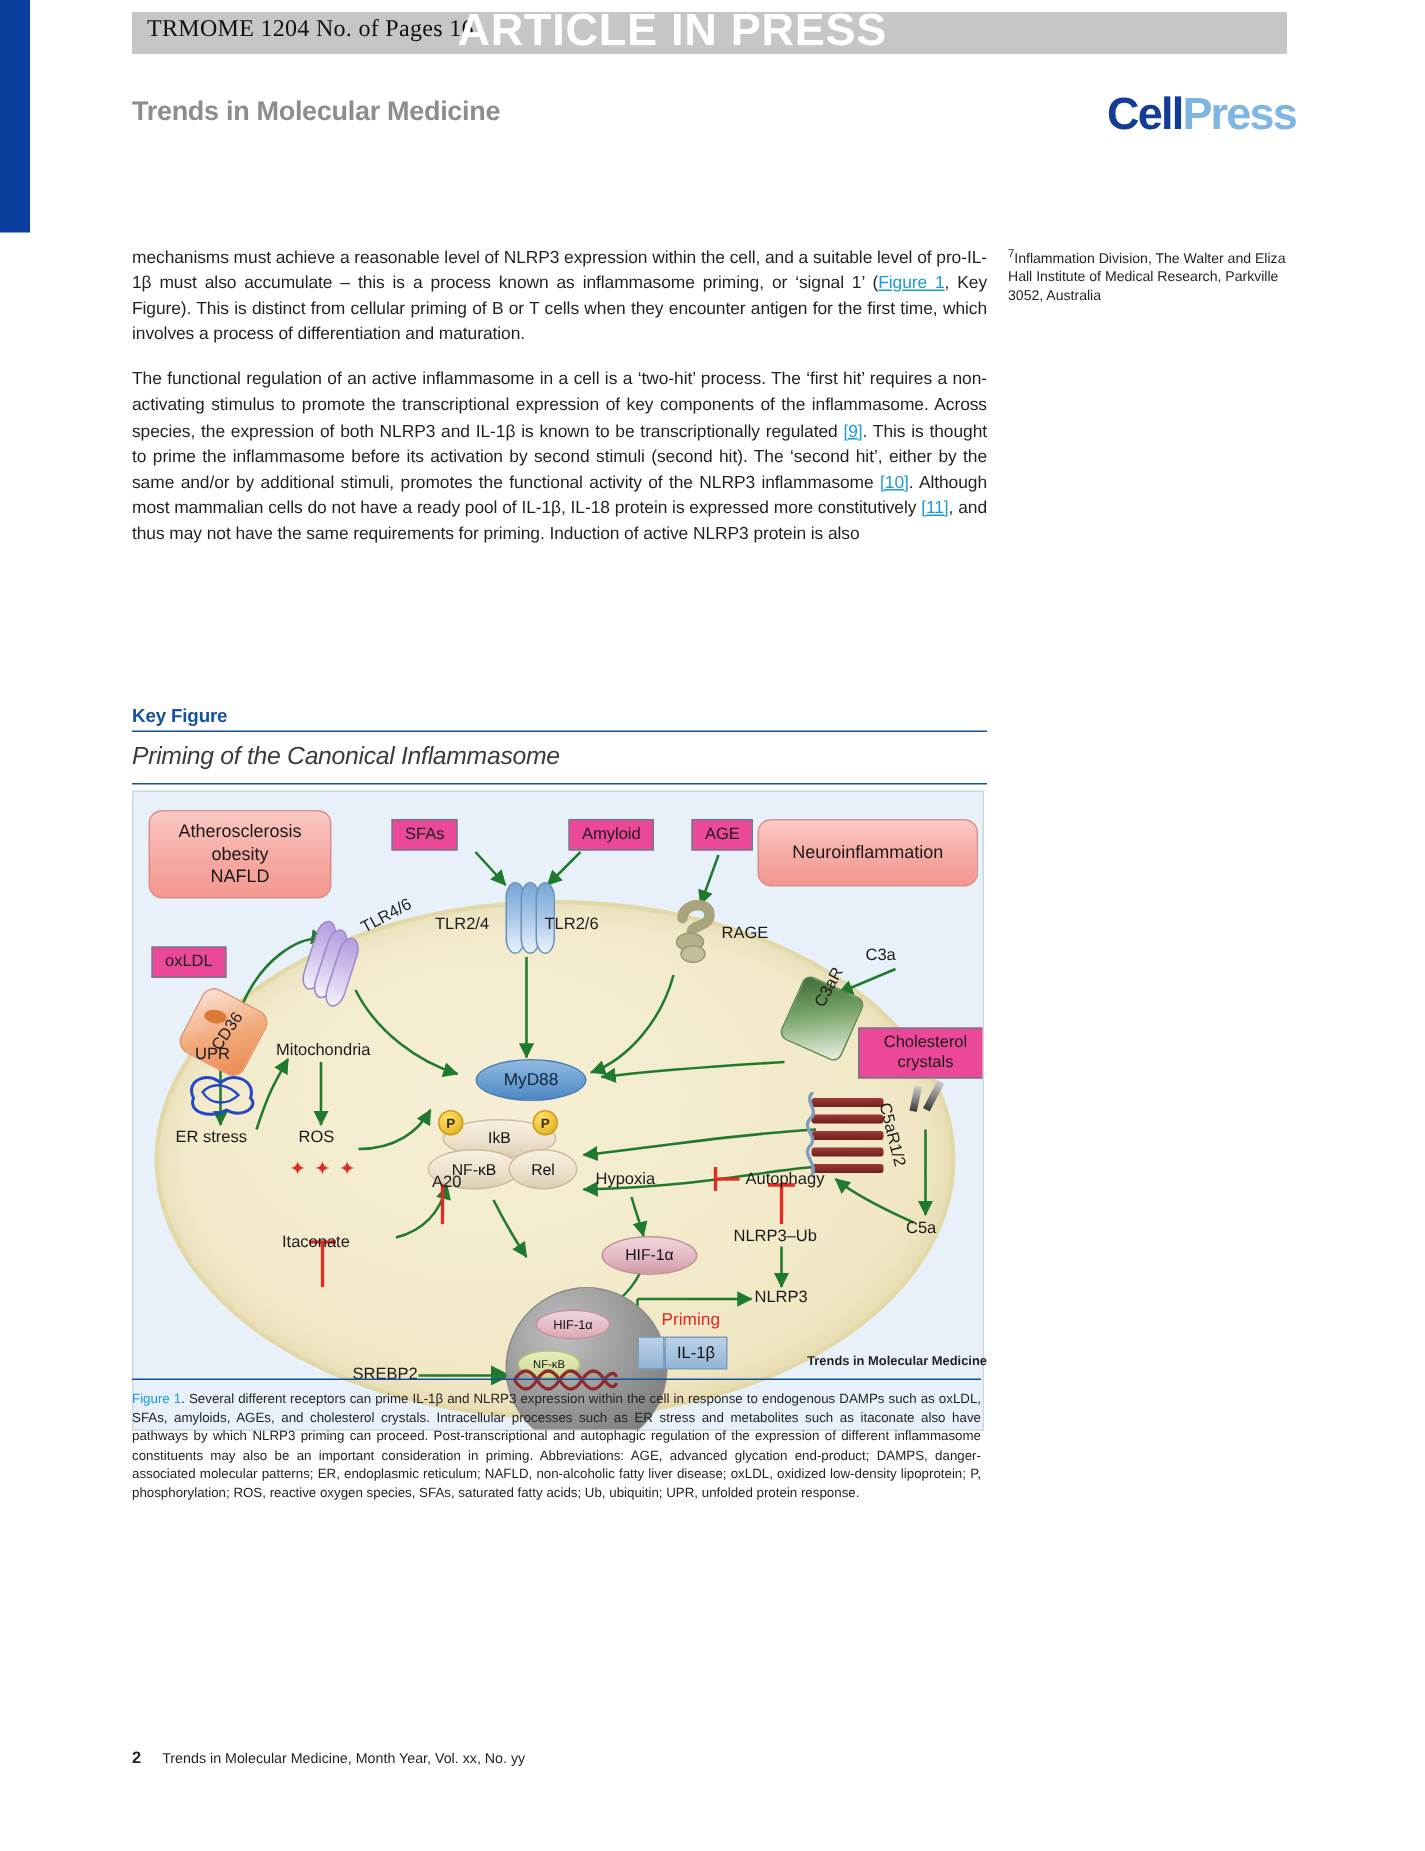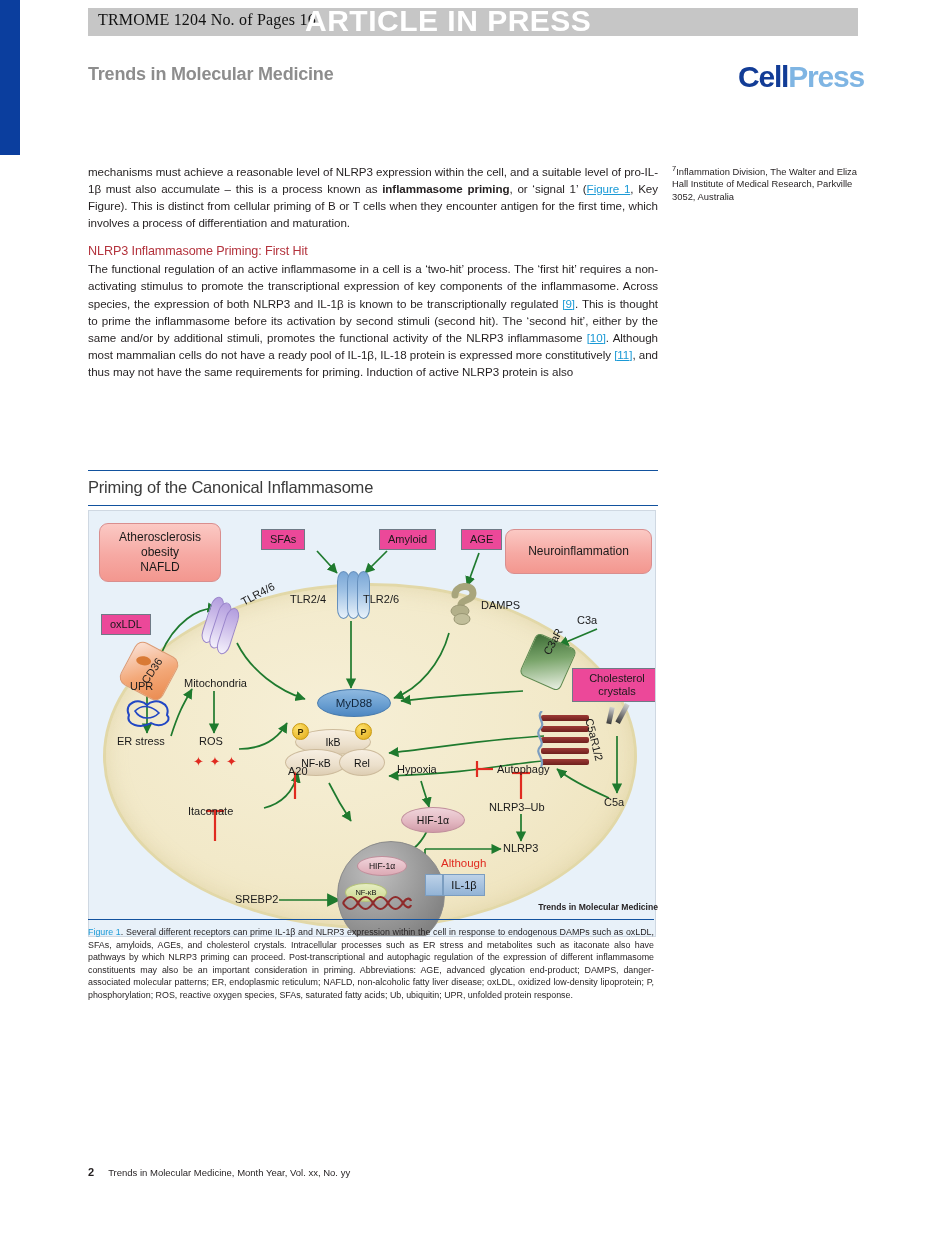--- a/index.html
+++ b/index.html
@@ -46,41 +46,41 @@
   #side-col{
     position:absolute;left:672px;top:163px;width:190px;
   }
   .body-p{
     font-size:11.6px;line-height:17.1px;color:#231f20;
     text-align:justify;margin:0 0 13px 0;
     letter-spacing:-.05px;
   }
   .ref{color:#1b9ad6;}
   .figlink{color:#1b9ad6;}
-  b.inl{font-weight:bold;}
+  b.inl{font-weight:normal;}
   h3.sec{
     font-size:12.6px;color:#b3323c;font-weight:normal;
     margin:2px 0 2px 0;letter-spacing:-.1px;
   }
   .side-p{
     font-size:9.4px;line-height:12.3px;color:#231f20;margin:0 0 10px 0;
   }
   .side-p sup{font-size:7.5px;}
   .mail{color:#1b9ad6;}
   
   #keyfig{
     position:absolute;left:88px;top:470px;width:570px;
   }
   #kf-label{
     font-size:12.5px;font-weight:bold;color:#12529e;letter-spacing:-.1px;
     padding-bottom:3px;
   }
   .kf-rule{border-top:1.4px solid #12529e;}
   #kf-title{
-    font-size:16.5px;color:#3b3b3b;padding:7px 0 8px 0;letter-spacing:-.2px;
+    font-size:16.5px;color:#3b3b3b;padding:7px 0 8px 0;letter-spacing:-.2px;font-style:italic;
   }
   
   #figure{
     position:relative;width:566px;height:425px;margin-top:4px;
     background:#e8f1f9;border:1px solid #cfd8e2;overflow:hidden;
   }
   
   #cell{
     position:absolute;left:14px;top:72px;width:528px;height:340px;
     border-radius:50%;
@@ -216,31 +216,31 @@
 
 <div id="journal-running">Trends in Molecular Medicine</div>
 
 <div id="cellpress">
   <span class="c1">Cell</span><span class="c2">Press</span>
 </div>
 
 <div id="main-col">
   <p class="body-p"><span>mechanisms must achieve a reasonable level of NLRP3 expression within the cell, and a suitable level of pro-IL-1β must also accumulate – this is a process known as </span><b class="inl">inflammasome priming</b><span>, or ‘signal 1’ (</span><a class="figlink" href="#">Figure 1</a><span>, Key Figure). This is distinct from cellular priming of B or T cells when they encounter antigen for the first time, which involves a process of differentiation and maturation.</span></p>
 
-  <h3 class="sec">NLRP3 Inflammasome Priming: First Hit</h3>
 
   <p class="body-p"><span>The functional regulation of an active inflammasome in a cell is a ‘two-hit’ process. The ‘first hit’ requires a non-activating stimulus to promote the transcriptional expression of key components of the inflammasome. Across species, the expression of both NLRP3 and IL-1β is known to be transcriptionally regulated </span><a class="ref" href="#">[9]</a><span>. This is thought to prime the inflammasome before its activation by second stimuli (second hit). The ‘second hit’, either by the same and/or by additional stimuli, promotes the functional activity of the NLRP3 inflammasome </span><a class="ref" href="#">[10]</a><span>. Although most mammalian cells do not have a ready pool of IL-1β, IL-18 protein is expressed more constitutively </span><a class="ref" href="#">[11]</a><span>, and thus may not have the same requirements for priming. Induction of active NLRP3 protein is also</span></p>
 </div>
 
 <div id="side-col">
   <p class="side-p"><sup>7</sup><span>Inflammation Division, The Walter and Eliza Hall Institute of Medical Research, Parkville 3052, Australia</span></p>
   <div style="height:18px"></div>
 </div>
 
 <div id="keyfig">
+  <div id="kf-label">Key Figure</div>
   <div class="kf-rule"></div>
   <div id="kf-title">Priming of the Canonical Inflammasome</div>
   <div class="kf-rule"></div>
 
   <div id="figure">
 
     <div id="cell"></div>
 
     <svg class="ov" viewBox="0 0 566 425">
       <defs>
@@ -354,21 +354,21 @@
       <div class="tlr b" style="left:20px;top:0;"></div>
     </div>
     <div class="lbl" style="left:201px;top:82px;">TLR2/4</div>
     <div class="lbl" style="left:274px;top:82px;">TLR2/6</div>
 
     <svg style="position:absolute;left:358px;top:68px;width:34px;height:46px;" viewBox="0 0 34 46">
       <path d="M8,16 C8,6 26,4 26,14 C26,22 14,20 14,26" stroke="#a8a57c" stroke-width="7" fill="none" stroke-linecap="round"></path>
       <ellipse cx="13" cy="32" rx="9" ry="6" fill="#b3b08a" stroke="#9a9774"></ellipse>
       <ellipse cx="15" cy="40" rx="8" ry="5.5" fill="#c1be9a" stroke="#9a9774"></ellipse>
     </svg>
-    <div class="lbl" style="left:392px;top:88px;">DAMPS</div>
+    <div class="lbl" style="left:392px;top:88px;">RAGE</div>
 
     <div id="cd36" style="left:36px;top:136px;">
         <span class="dot"></span>
       </div>
     <div class="lbl" style="left:50px;top:168px;transform:rotate(-56deg);transform-origin:left top;">CD36</div>
 
     <div id="c3ar" style="left:437px;top:128px;"></div>
     <div class="lbl" style="left:452px;top:140px;transform:rotate(-62deg);transform-origin:left top;">C3aR</div>
     <div class="lbl" style="left:488px;top:103px;">C3a</div>
 
@@ -405,21 +405,21 @@
     <div class="lbl" style="left:110px;top:224px;">ROS</div>
     <div style="position:absolute;left:104px;top:243px;color:#e02b20;font-size:13px;letter-spacing:1px;">✦ ✦ ✦</div>
     <div class="lbl" style="left:99px;top:294px;">Itaconate</div>
     <div class="lbl" style="left:199px;top:254px;">A20</div>
 
     <div class="lbl" style="left:308px;top:252px;">Hypoxia</div>
     <div class="lbl" style="left:408px;top:252px;">Autophagy</div>
     <div class="lbl" style="left:400px;top:290px;">NLRP3–Ub</div>
     <div class="lbl" style="left:414px;top:331px;">NLRP3</div>
     <div id="hif-big" style="left:312px;top:296px;">HIF-1α</div>
-    <div class="lbl red" style="left:352px;top:346px;font-size:11.5px;">Although</div>
+    <div class="lbl red" style="left:352px;top:346px;font-size:11.5px;">Priming</div>
 
     <div id="nucleus" style="left:248px;top:330px;"></div>
     <div id="hif-nuc" style="left:268px;top:345px;">HIF-1α</div>
     <div id="nfkb-nuc" style="left:256px;top:372px;">NF-κB</div>
     <svg style="position:absolute;left:252px;top:384px;width:72px;height:16px;" viewBox="0 0 72 16">
       <path d="M2,8 C7,0 12,0 17,8 C22,16 27,16 32,8 C37,0 42,0 47,8 C52,16 57,16 62,8 C66,2 69,3 70,6" stroke="#8f2b2b" stroke-width="2.2" fill="none"></path>
       <path d="M2,8 C7,16 12,16 17,8 C22,0 27,0 32,8 C37,16 42,16 47,8 C52,0 57,0 62,8 C66,14 69,13 70,10" stroke="#8f2b2b" stroke-width="2.2" fill="none"></path>
     </svg>
     <div class="lbl" style="left:146px;top:382px;">SREBP2</div>
 

